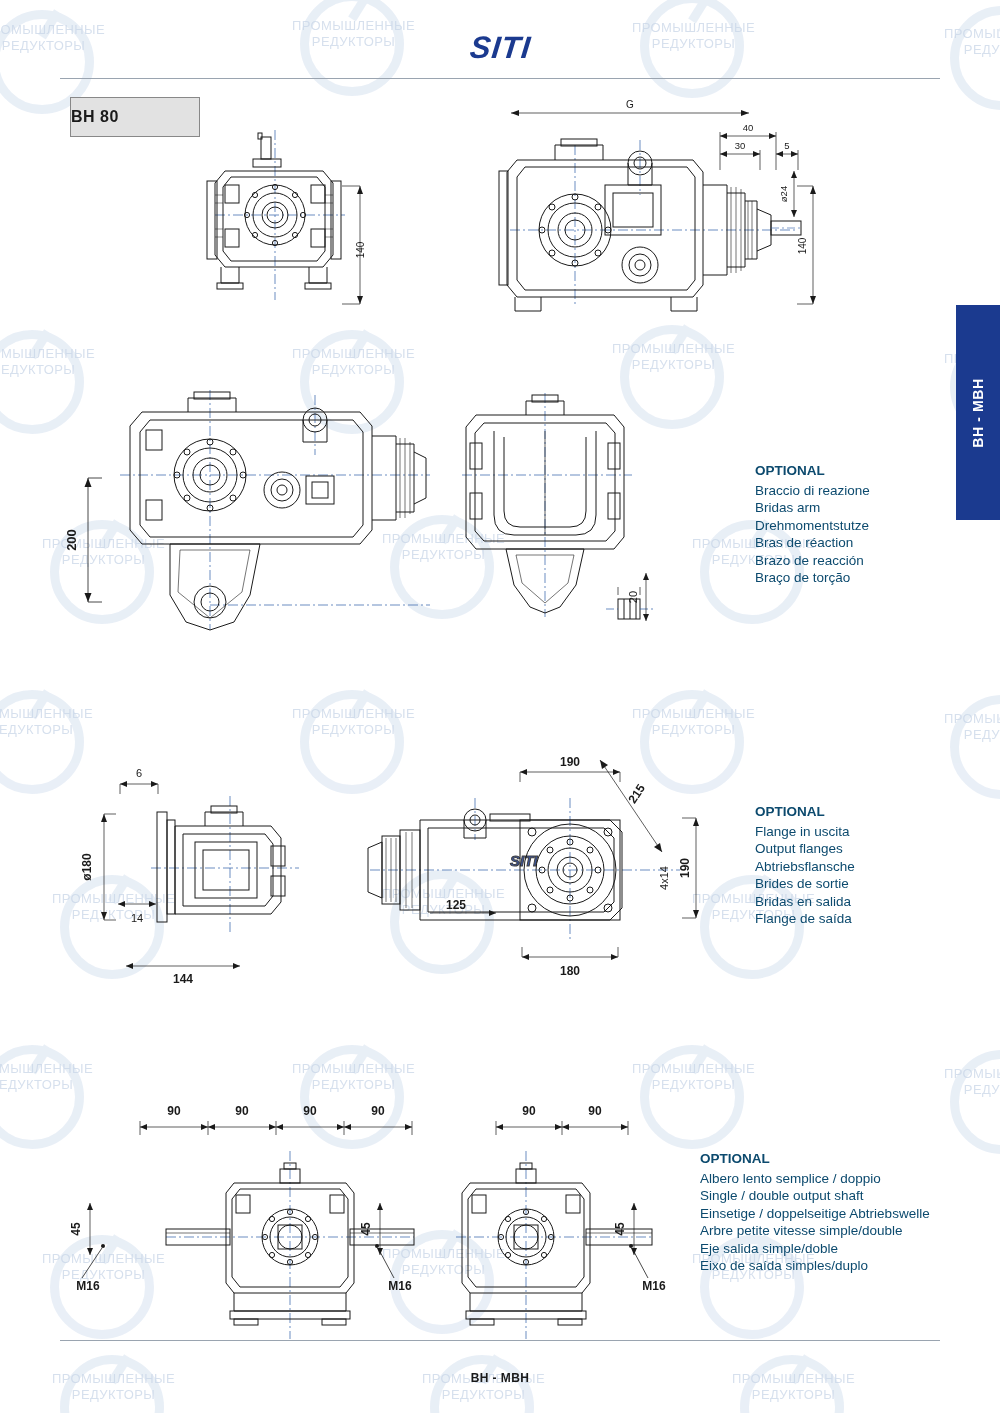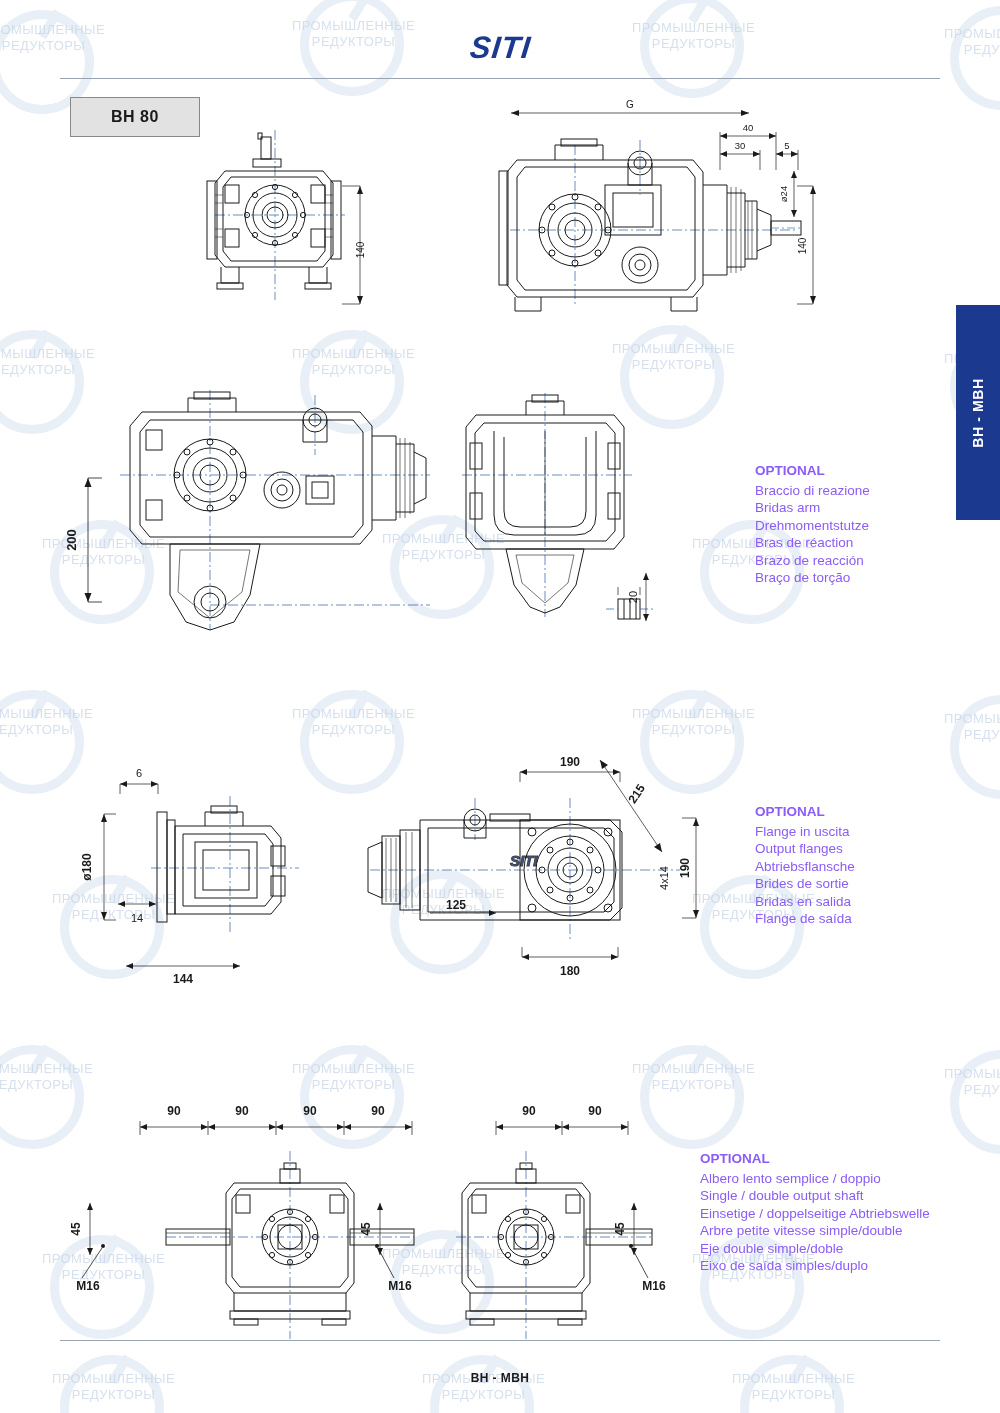--- a/index.html
+++ b/index.html
@@ -83,21 +83,20 @@
 
   
   .model-badge {
     position: absolute;
     top: 97px; left: 70px;
     width: 128px; height: 38px;
     background: #e2e2e2;
     border: 1px solid #888;
     display: flex;
     align-items: center;
-    justify-content: center;
     font-weight: bold;
     font-size: 16px;
     letter-spacing: .5px;
     z-index: 3;
   }
 
   
   .side-tab {
     position: absolute;
     right: 0;
@@ -118,21 +117,21 @@
     transform: rotate(-90deg);
     white-space: nowrap;
   }
 
   
   .optional {
     position: absolute;
     z-index: 3;
     font-size: 13.5px;
     line-height: 17.5px;
-    color: #8b5cf6;
+    color: #0c4a6e;
   }
   .optional .ttl {
     font-weight: bold;
     font-size: 13.5px;
     margin-bottom: 2px;
     display: block;
   }
   .optional .line { display: block; white-space: nowrap; }
 
   
@@ -1073,21 +1072,21 @@
       <text x="40" y="68" font-family="Liberation Sans, sans-serif" font-size="12" font-weight="bold" fill="#1a1a1a" text-anchor="middle">M16</text>
     </svg>
   </div>
 
   <div class="optional" style="left:700px; top:1150px;">
     <span class="ttl">OPTIONAL</span>
     <span class="line">Albero lento semplice / doppio</span>
     <span class="line">Single / double output shaft</span>
     <span class="line">Einsetige / doppelseitige Abtriebswelle</span>
     <span class="line">Arbre petite vitesse simple/double</span>
-    <span class="line">Eje double simple/doble</span>
+    <span class="line">Eje salida simple/doble</span>
     <span class="line">Eixo de saída simples/duplo</span>
   </div>
 
   <div class="footer-rule"></div>
   <div class="footer">
     <span class="ftitle">BH - MBH</span>
   </div>
 
 </div>
 

